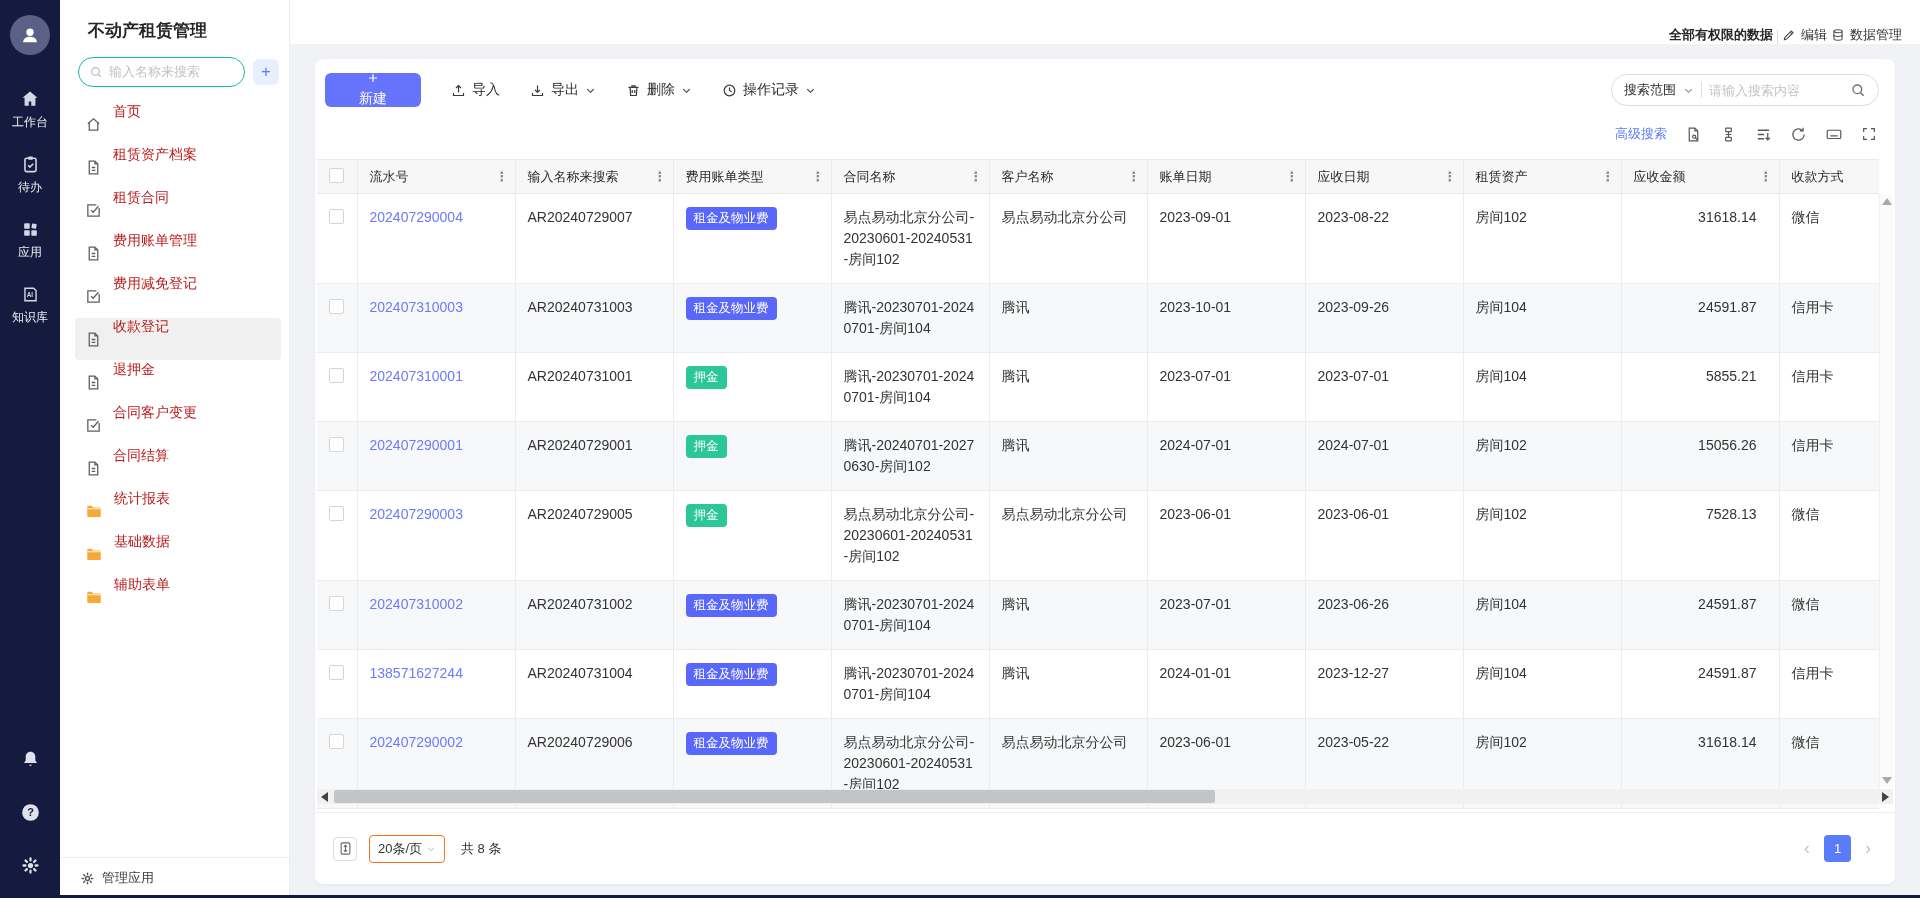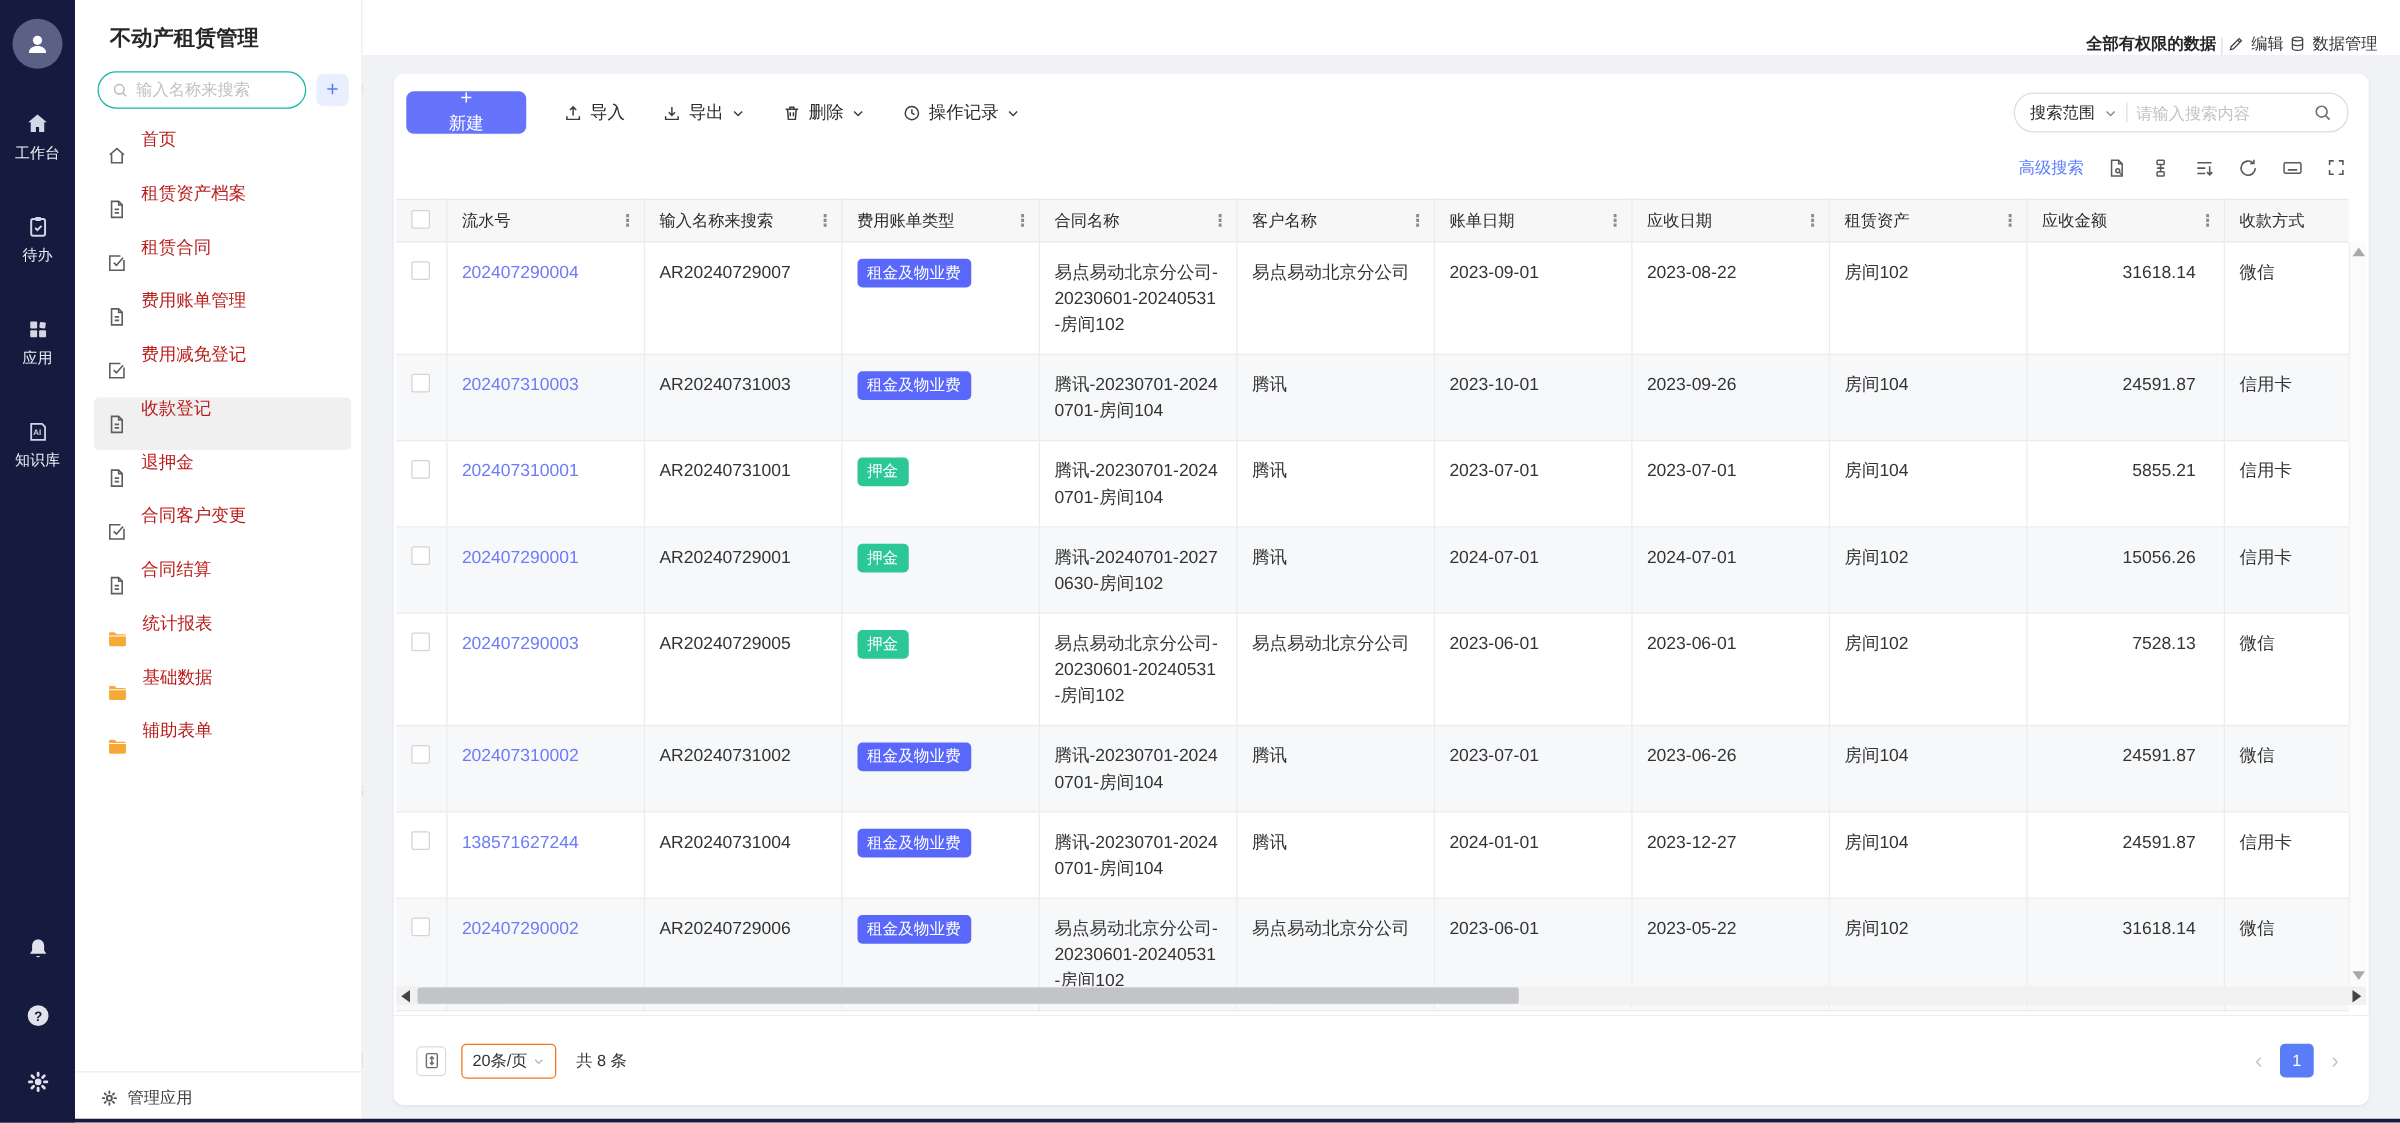--- a/index.html
+++ b/index.html
@@ -6,21 +6,21 @@
   html,body { width:1920px; height:898px; overflow:hidden;
     font-family:"Liberation Sans","DejaVu Sans",sans-serif; font-size:14px; color:#333; background:#f0f2f5; }
   .icon { display:inline-flex; align-items:center; justify-content:center; line-height:0; flex:none; }
   .icon svg { display:block; }
 
   
   .rail { position:fixed; left:0; top:0; width:60px; height:898px; background:#151b3e;
     display:flex; flex-direction:column; align-items:center; z-index:5; }
   .avatar { width:40px; height:40px; border-radius:50%; background:#5b6186; margin-top:15px;
     display:flex; align-items:center; justify-content:center; }
-  .rail-nav { margin-top:34px; display:flex; flex-direction:column; gap:41px; align-items:center; }
+  .rail-nav { margin-top:34px; display:flex; flex-direction:column; gap:24px; align-items:center; }
   .rail-item { display:flex; flex-direction:column; align-items:center; gap:5px; color:#d3d6e4; cursor:pointer; }
   .rail-label { font-size:12px; color:#eceef5; }
   .rail-spacer { flex:1; }
   .rail-bottom { display:flex; flex-direction:column; gap:32px; align-items:center; margin-bottom:22px; color:#dfe1ec; }
 
   
   .sidebar { position:fixed; left:60px; top:0; width:230px; height:898px; background:#fff;
     border-right:1px solid #ededed; display:flex; flex-direction:column; z-index:4; }
   .sb-title { padding:19px 0 0 28px; font-size:17px; font-weight:600; color:#262626; }
   .sb-search-row { display:flex; align-items:center; gap:8px; padding:15px 10px 0 18px; }

